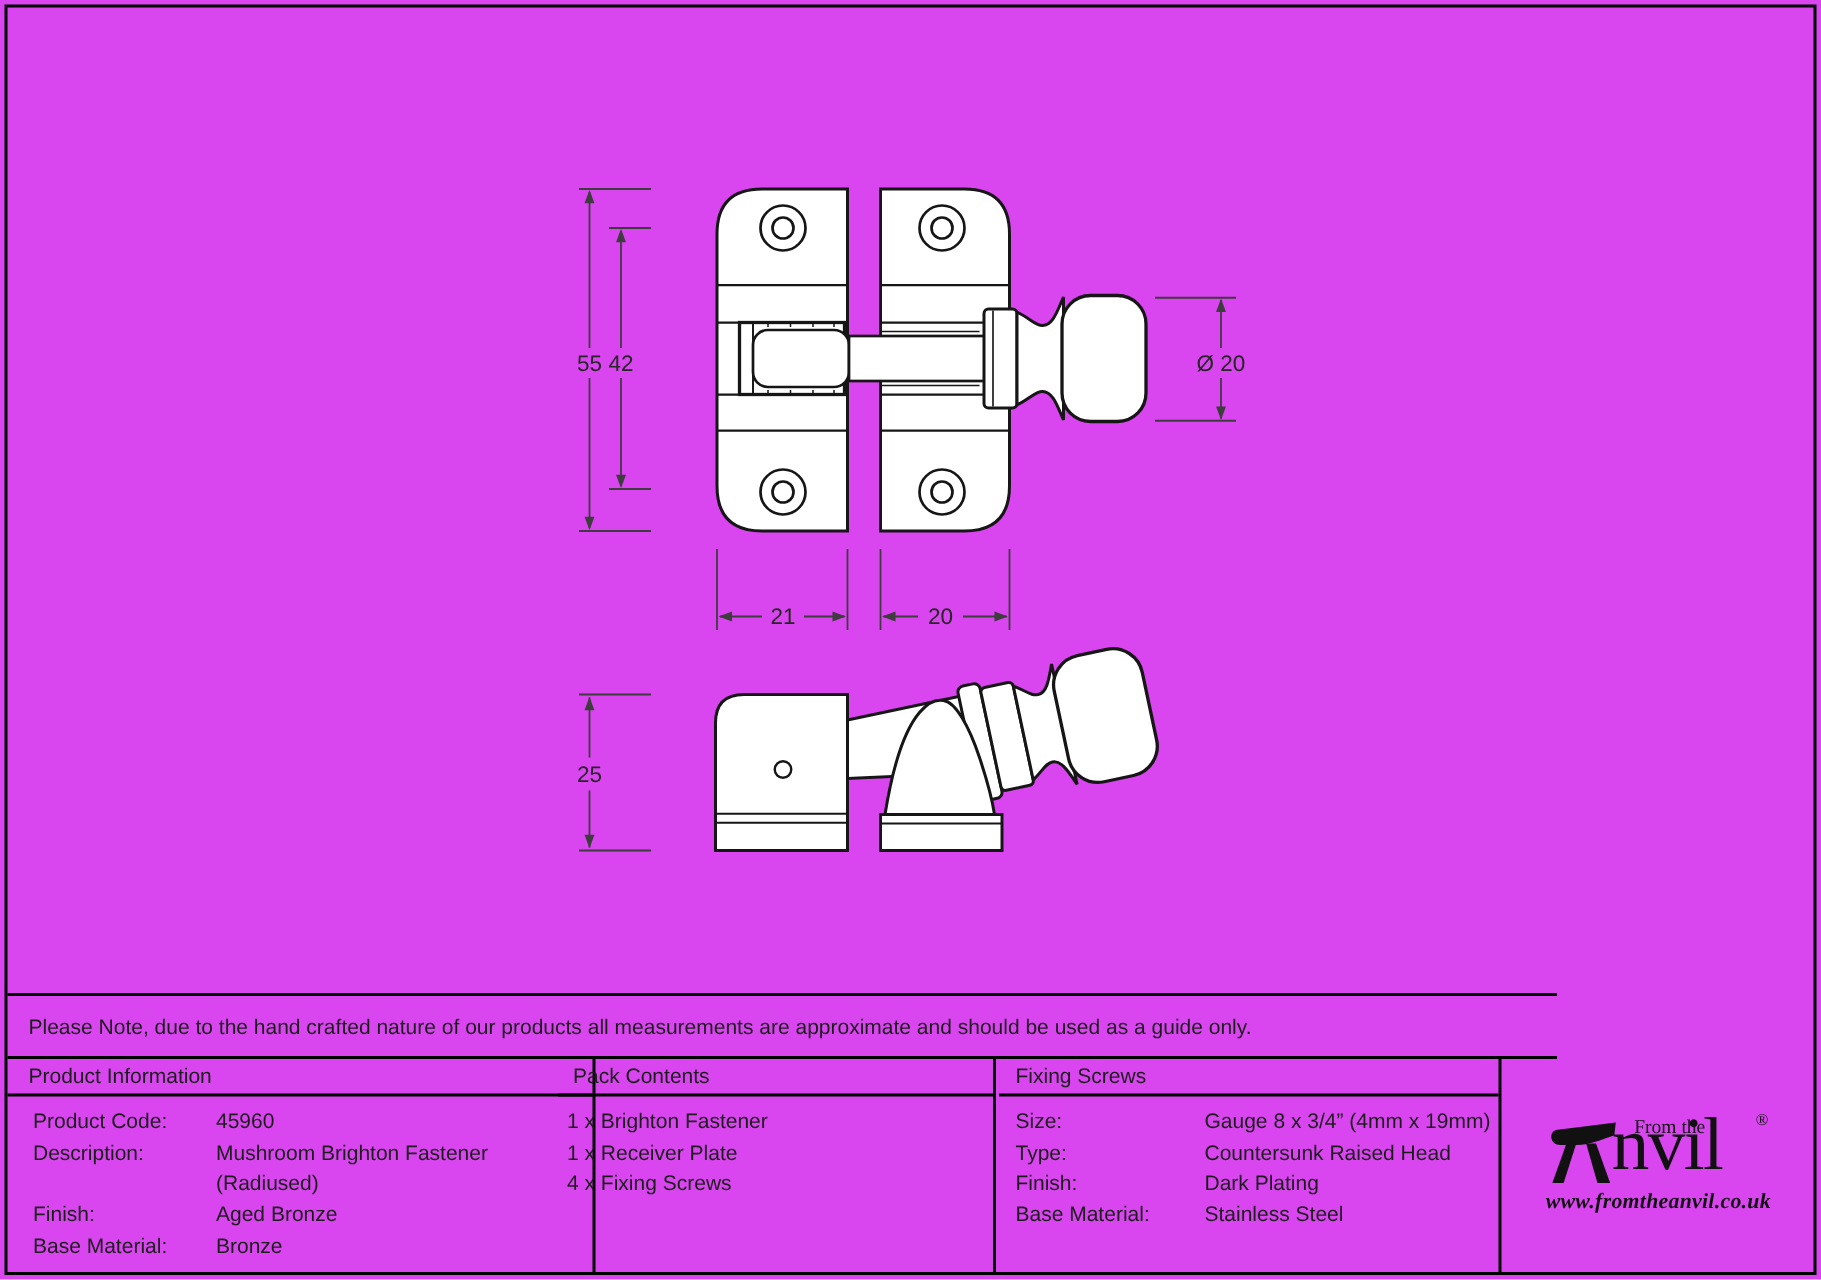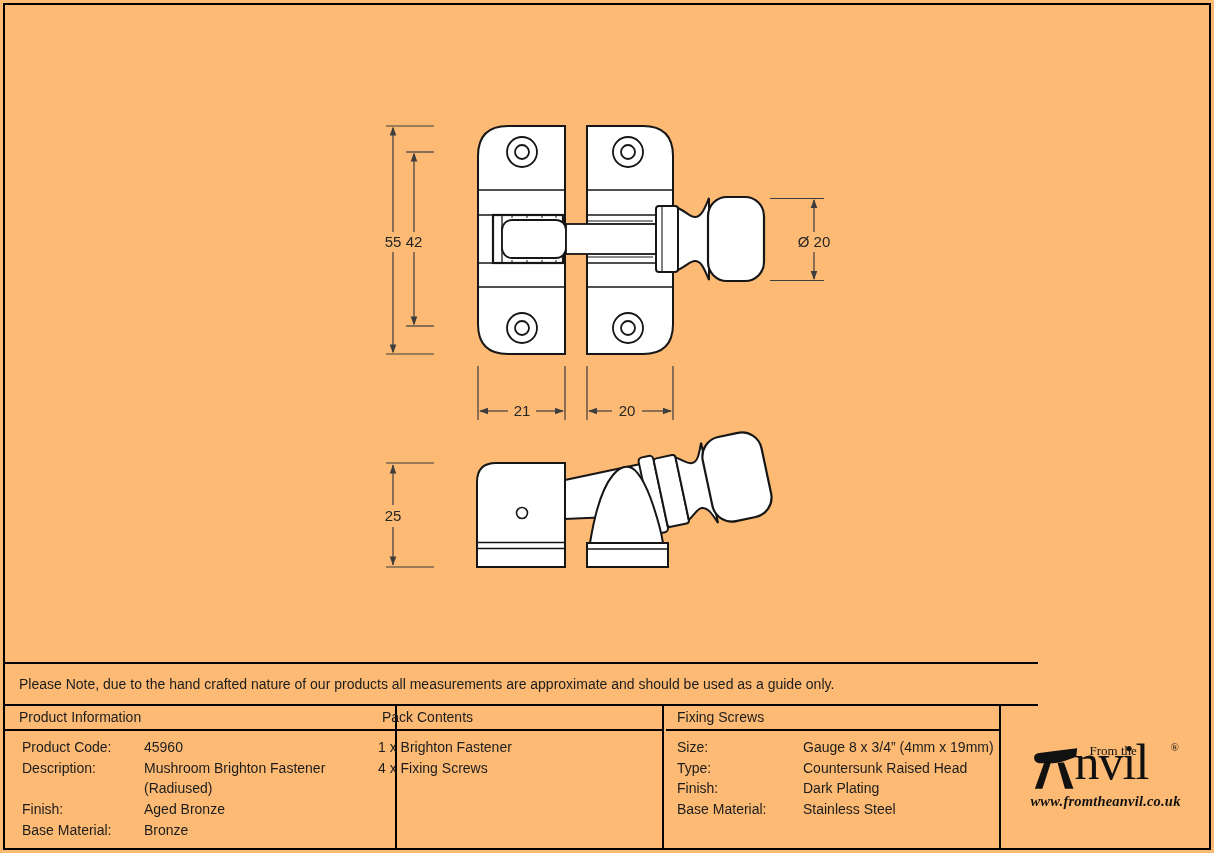--- a/index.html
+++ b/index.html
@@ -1,16 +1,16 @@
 <!DOCTYPE html>
 <html><head>
 <meta charset="utf-8">
 <style>
   html,body{margin:0;padding:0;background:#fff;}
-  .page{position:relative;width:1214px;height:853px;background:#fdba74;overflow:hidden;
+  .page{position:relative;width:1214px;height:853px;background:#d946ef;overflow:hidden;
         font-family:"Liberation Sans",sans-serif;color:#1c1c1c;}
   .frame{position:absolute;left:3px;top:3px;width:1208px;height:847px;
          border:2px solid #000;box-sizing:border-box;}
   .drawing-svg{position:absolute;left:370px;top:110px;width:470px;height:470px;}
 
   
   .note-row{position:absolute;left:5px;top:662px;width:1033px;height:44px;box-sizing:border-box;
             border-top:2px solid #000;border-bottom:2px solid #000;
             display:flex;align-items:center;padding-left:14px;font-size:14px;}
   .col{position:absolute;top:706px;height:142px;box-sizing:border-box;border-right:2px solid #000;}
@@ -219,20 +219,21 @@
         <span class="k">Base Material:</span>
         <span class="v">Bronze</span>
       </div>
     </div>
   </div>
 
   <div class="col col-2">
     <div class="col-header">Pack Contents</div>
     <div class="col-body">
       <span class="pack-item">1 x Brighton Fastener</span>
+      <span class="pack-item">1 x Receiver Plate</span>
       <span class="pack-item">4 x Fixing Screws</span>
     </div>
   </div>
 
   <div class="col col-3">
     <div class="col-header">Fixing Screws</div>
     <div class="col-body">
       <div class="kv">
         <span class="k">Size:</span>
         <span class="v">Gauge 8 x 3/4” (4mm x 19mm)</span>

